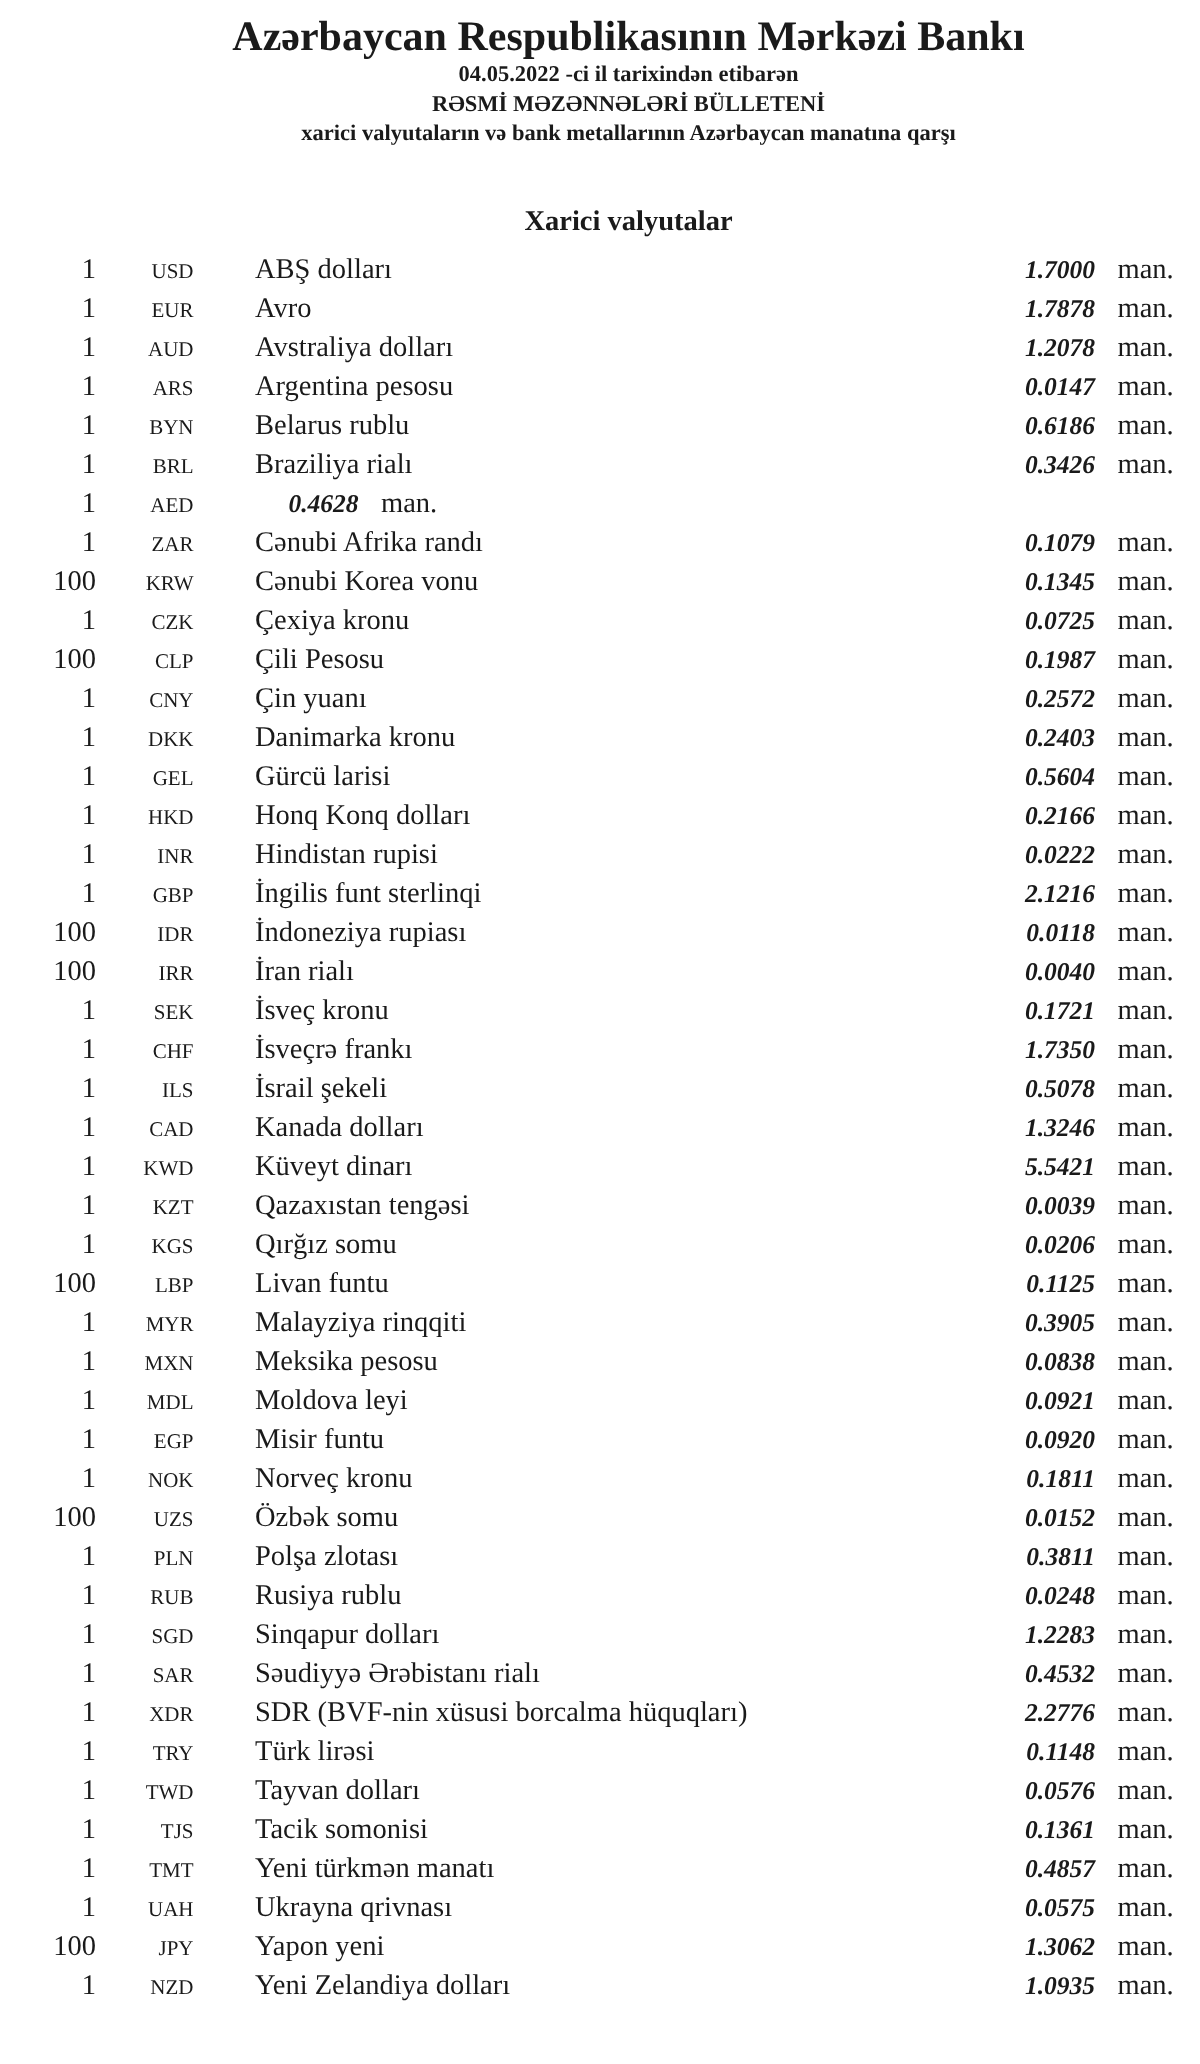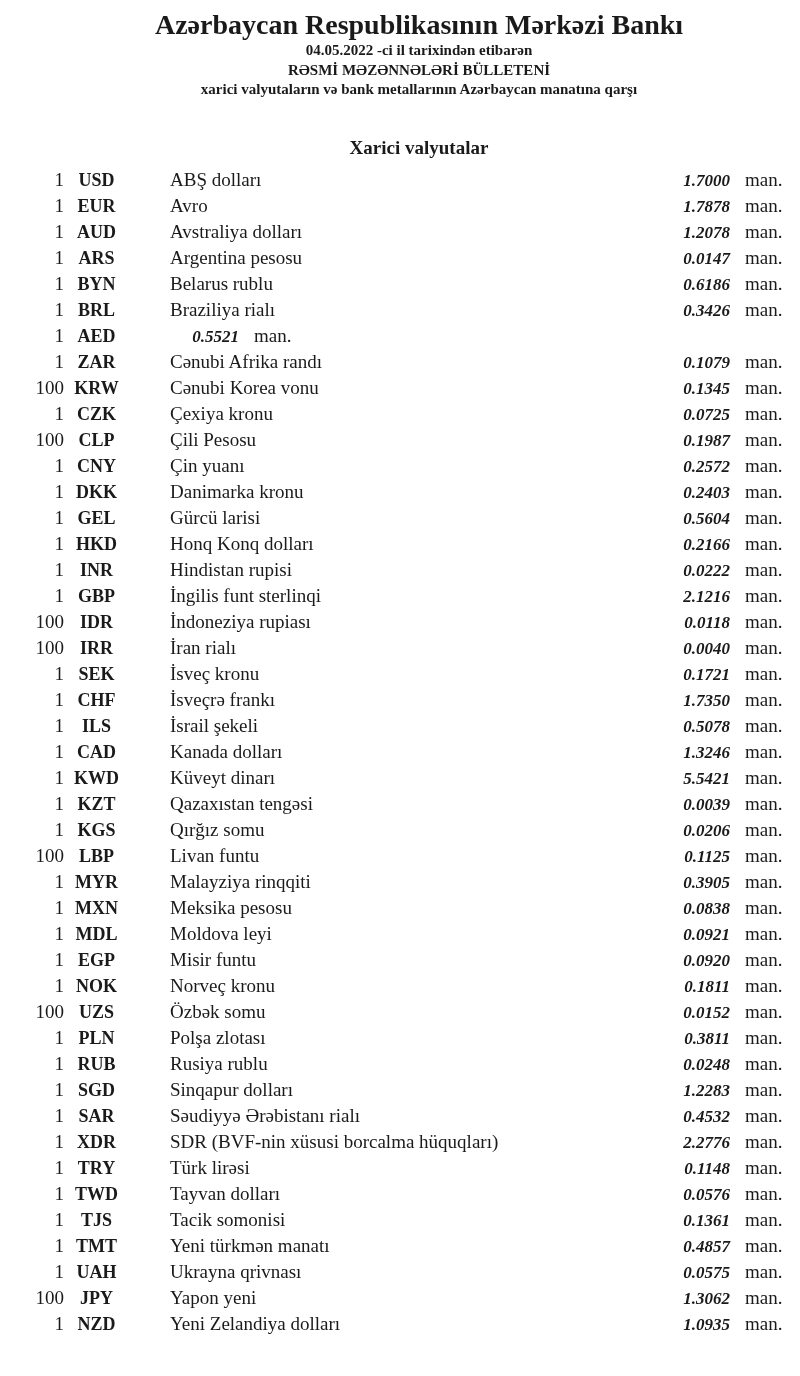--- a/index.html
+++ b/index.html
@@ -15,21 +15,21 @@
   .section-title {
     text-align:center; font-weight:bold; font-size:19px;
     margin-top:36px; line-height:24px;
   }
   .rates { margin-top:7px; }
   .row {
     display:flex; height:26px; line-height:26px; font-size:19px;
     padding-right:30px; align-items:baseline;
   }
   .qty  { width:45px; text-align:right; line-height:26px; }
-  .code { width:65px; text-align:center; font-size:18px; line-height:26px;font-weight:bold; }
+  .code { width:65px; text-align:right; font-size:14px; line-height:26px; }
   .name { flex:1; padding-left:2px; white-space:nowrap; line-height:26px;margin-left:39px; }
   .rate {
     width:110px; text-align:right; font-weight:bold; font-style:italic;
     font-size:17px; line-height:26px;
   }
   .man  { width:44px; margin-left:15px; line-height:26px; }
 </style>
 </head>
 <body>
 
@@ -88,21 +88,21 @@
     <span class="qty">1</span>
     <span class="code">BRL</span>
     <span class="name">Braziliya rialı</span>
     <span class="rate">0.3426</span>
     <span class="man">man.</span>
   </div>
 
   <div class="row">
     <span class="qty">1</span>
     <span class="code">AED</span>
-    <span class="rate">0.5521</span>
+    <span class="rate">0.4628</span>
     <span class="man">man.</span>
   </div>
 
   <div class="row">
     <span class="qty">1</span>
     <span class="code">ZAR</span>
     <span class="name">Cənubi Afrika randı</span>
     <span class="rate">0.1079</span>
     <span class="man">man.</span>
   </div>

